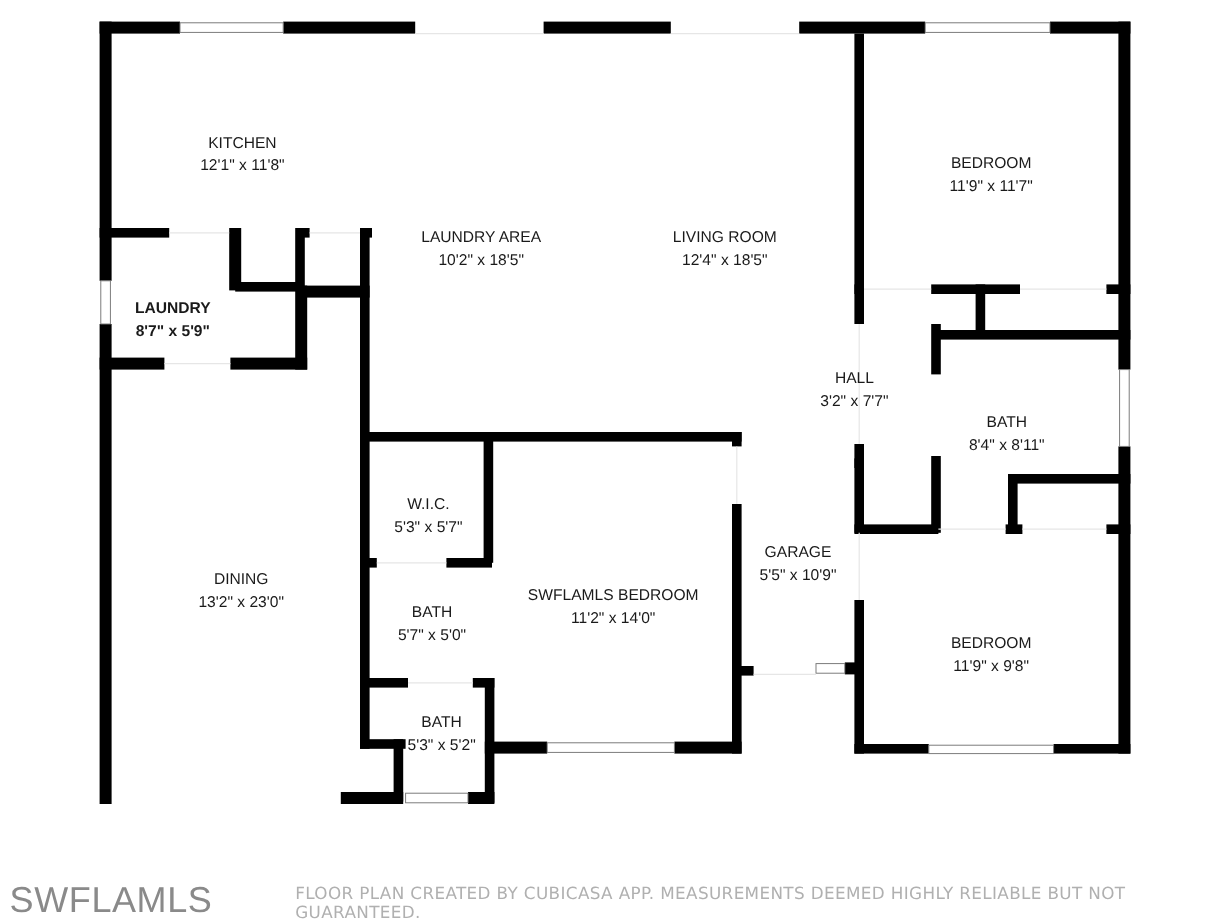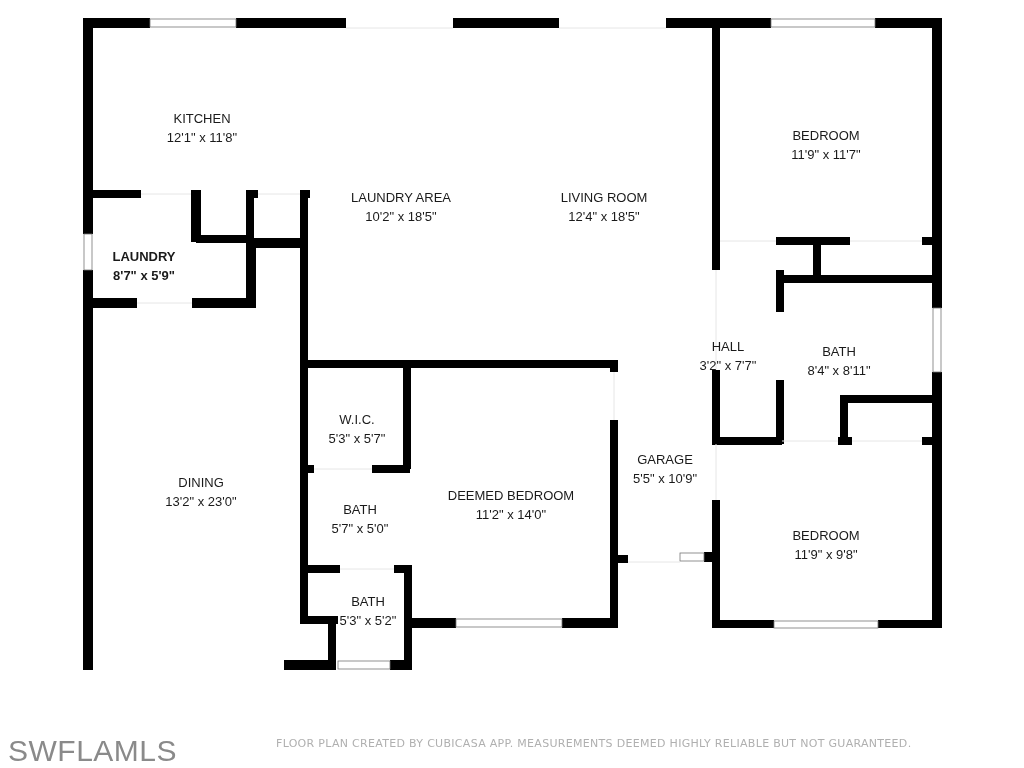--- a/index.html
+++ b/index.html
@@ -2,21 +2,21 @@
 <html><head>
 <meta charset="utf-8">
 <style>
   html, body { margin:0; padding:0; background:#ffffff; }
   body { width:1024px; height:768px; position:relative; overflow:hidden; font-family:"Liberation Sans", sans-serif; }
   #plan { position:absolute; left:0; top:0; width:1024px; height:768px; }
   .label { position:absolute; text-align:center; color:#1a1a1a; font-size:13px; line-height:16px; white-space:nowrap; transform:translateX(-50%); }
   .label .name { display:block; }
   .label .dim { display:block; margin-top:3px; }
   .footer-brand { position:absolute; left:8px; top:734px; font-size:30px; color:#8a8a8a; letter-spacing:0.5px; }
-  .footer-note { position:absolute; left:246px; top:737px; font-size:11px; color:#b0b0b0; letter-spacing:0.3px; font-family:"DejaVu Sans", sans-serif;margin-left:30px; }
+  .footer-note { position:absolute; left:246px; top:737px; font-size:14px; color:#b0b0b0; letter-spacing:0.3px; font-family:"DejaVu Sans", sans-serif; }
 </style>
 </head>
 <body>
 
 <svg id="plan" viewBox="0 0 1024 768" xmlns="http://www.w3.org/2000/svg">
   <g fill="#000">
 
     <rect x="83" y="18" width="67" height="10"></rect>
     <rect x="236" y="18" width="110" height="10"></rect>
     <rect x="453" y="18" width="106" height="10"></rect>
@@ -130,42 +130,42 @@
     <span class="dim">12'4" x 18'5"</span>
   </div>
   <div class="label" style="left:826px;top:128px;">
     <span class="name">BEDROOM</span>
     <span class="dim">11'9" x 11'7"</span>
   </div>
   <div class="label" style="left:144px;top:249px;font-weight:bold;">
     <span class="name">LAUNDRY</span>
     <span class="dim">8'7" x 5'9"</span>
   </div>
-  <div class="label" style="left:728px;top:307px;margin-top:32px;">
+  <div class="label" style="left:712px;top:307px;">
     <span class="name">HALL</span>
     <span class="dim">3'2" x 7'7"</span>
   </div>
   <div class="label" style="left:839px;top:344px;">
     <span class="name">BATH</span>
     <span class="dim">8'4" x 8'11"</span>
   </div>
   <div class="label" style="left:357px;top:412px;text-align:center;">
     <span class="name">W.I.C.</span>
     <span class="dim">5'3" x 5'7"</span>
   </div>
   <div class="label" style="left:665px;top:452px;">
     <span class="name">GARAGE</span>
     <span class="dim">5'5" x 10'9"</span>
   </div>
   <div class="label" style="left:201px;top:475px;">
     <span class="name">DINING</span>
     <span class="dim">13'2" x 23'0"</span>
   </div>
   <div class="label" style="left:511px;top:488px;">
-    <span class="name">DEEMED BEDROOM</span>
+    <span class="name">SWFLAMLS BEDROOM</span>
     <span class="dim">11'2" x 14'0"</span>
   </div>
   <div class="label" style="left:360px;top:502px;">
     <span class="name">BATH</span>
     <span class="dim">5'7" x 5'0"</span>
   </div>
   <div class="label" style="left:826px;top:528px;">
     <span class="name">BEDROOM</span>
     <span class="dim">11'9" x 9'8"</span>
   </div>

